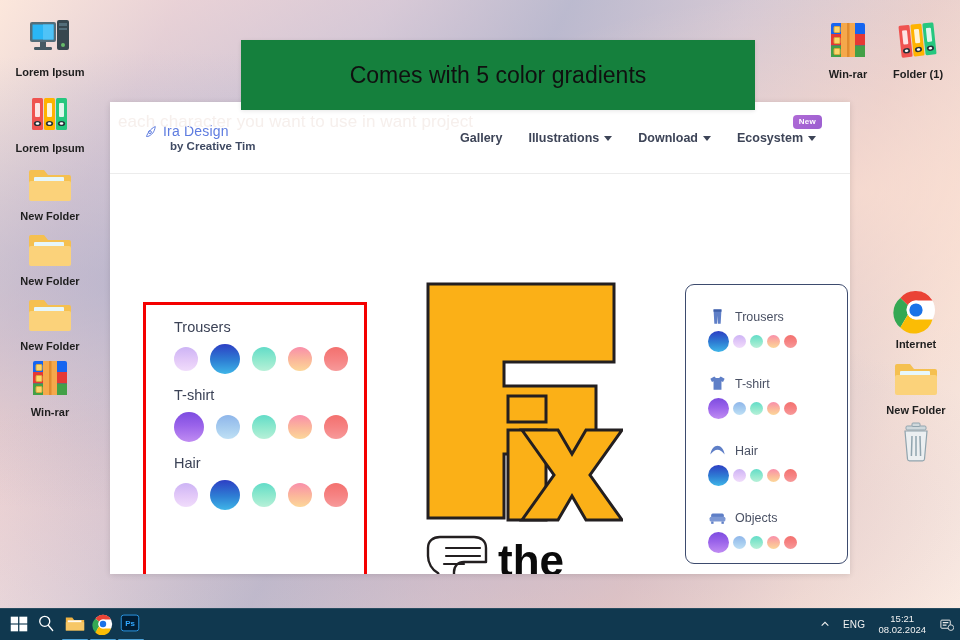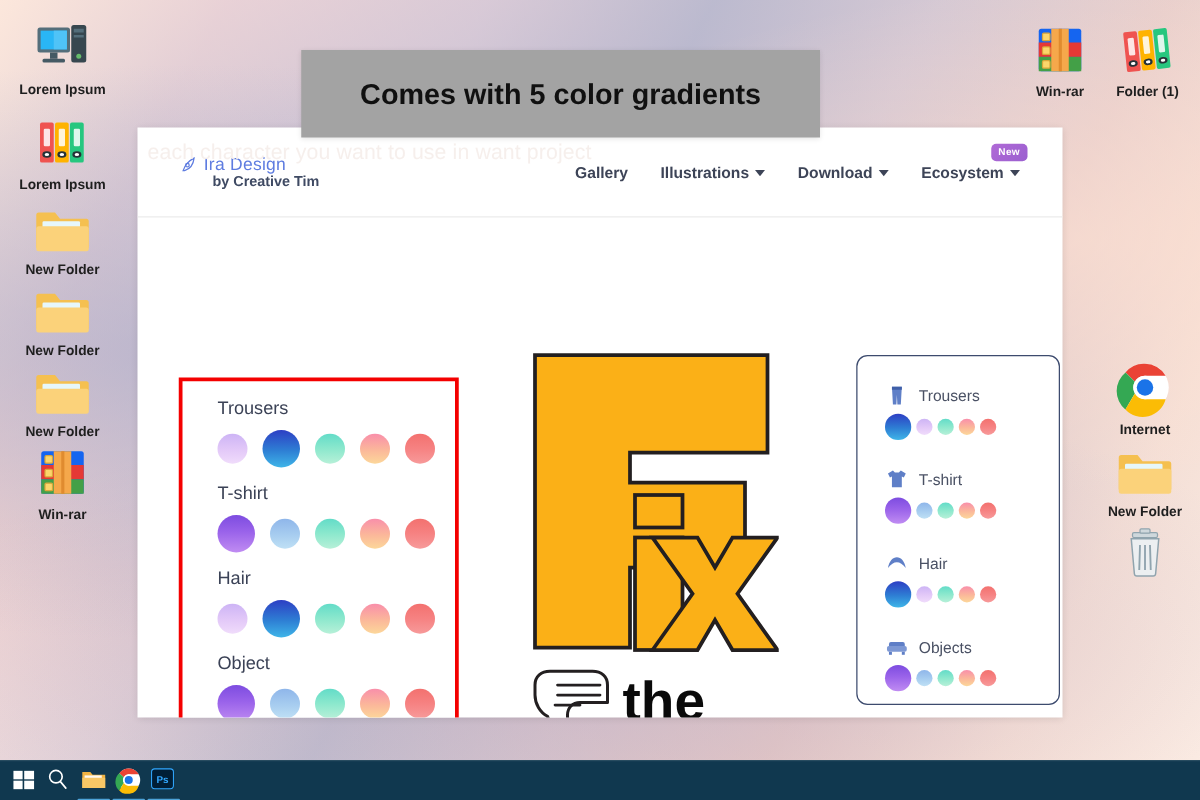--- a/index.html
+++ b/index.html
@@ -445,30 +445,20 @@
           <div class="grad-title">Hair</div>
           <div class="swatch-row">
             <div class="sw g-purple"></div>
             <div class="sw sel g-blue"></div>
             <div class="sw g-teal"></div>
             <div class="sw g-peach"></div>
             <div class="sw g-red"></div>
           </div>
         </div>
 
-        <div class="grad-group">
-          <div class="grad-title">Object</div>
-          <div class="swatch-row">
-            <div class="sw sel g-purple-strong"></div>
-            <div class="sw g-blue-soft"></div>
-            <div class="sw g-teal"></div>
-            <div class="sw g-peach"></div>
-            <div class="sw g-red"></div>
-          </div>
-        </div>
       </div>
     </div>
 
     <div id="center-logo">
       <svg class="fix" width="205" height="248" viewBox="0 0 205 248">
         <g fill="#fbb017" stroke="#231f20" stroke-width="3" stroke-linejoin="miter">
 
           <path d="M10 6 H196 V84 H86 V108 H178 V176 H86 V240 H10 Z"></path>
 
           <rect x="90" y="118" width="38" height="26"></rect>
@@ -565,21 +555,21 @@
           <div class="rp-sw g-red"></div>
         </div>
       </div>
 
     </div>
   </div>
 </div>
 
 <div id="faded-text">each character you want to use in want project</div>
 
-<div style="position:absolute; left:241px; top:40px; width:415px; height:70px; background:#a3a3a3; display:flex; align-items:center; justify-content:center; box-shadow:0 1px 4px rgba(0,0,0,.10);font-weight:bold;">
+<div style="position:absolute; left:241px; top:40px; width:514px; height:70px; background:#15803d; display:flex; align-items:center; justify-content:center; box-shadow:0 1px 4px rgba(0,0,0,.10);">
   <span style="font-size:23px; color:#101010;">Comes with 5 color gradients</span>
 </div>
 
 <div id="taskbar">
   <div class="tb-left">
     <span class="tb-item">
       <svg viewBox="0 0 24 24" width="22" height="22">
         <rect x="3" y="4" width="8" height="7.4" fill="#ffffff"></rect>
         <rect x="12.4" y="4" width="8.6" height="7.4" fill="#ffffff"></rect>
         <rect x="3" y="12.6" width="8" height="7.4" fill="#ffffff"></rect>
@@ -610,13 +600,29 @@
       </svg>
     </span>
     <span class="tb-item running">
       <svg viewBox="0 0 24 24" width="20" height="20">
         <rect x="1.5" y="2.5" width="21" height="19" rx="3" fill="#001e36" stroke="#31a8ff" stroke-width="1"></rect>
         <text x="12" y="16" text-anchor="middle" font-family="Liberation Sans, sans-serif" font-size="9.5" font-weight="bold" fill="#31a8ff">Ps</text>
       </svg>
     </span>
   </div>
 
+  <div class="tb-right">
+    <svg class="chev" viewBox="0 0 12 12">
+      <polyline points="2,8 6,4 10,8" fill="none" stroke="#f0f0f0" stroke-width="1.3"></polyline>
+    </svg>
+    <span class="tb-lang">ENG</span>
+    <span class="tb-clock">
+      <span style="display:block;">15:21</span>
+      <span style="display:block;">08.02.2024</span>
+    </span>
+    <svg width="15" height="15" viewBox="0 0 24 24">
+      <rect x="3" y="5" width="15" height="13" rx="1.5" fill="none" stroke="#e8e8e8" stroke-width="1.6"></rect>
+      <rect x="6" y="8" width="9" height="2" fill="#e8e8e8"></rect>
+      <rect x="6" y="12" width="6" height="2" fill="#e8e8e8"></rect>
+      <circle cx="19" cy="17" r="4.5" fill="#10384f" stroke="#e8e8e8" stroke-width="1.4"></circle>
+    </svg>
+  </div>
 </div>
 
 </body></html>

